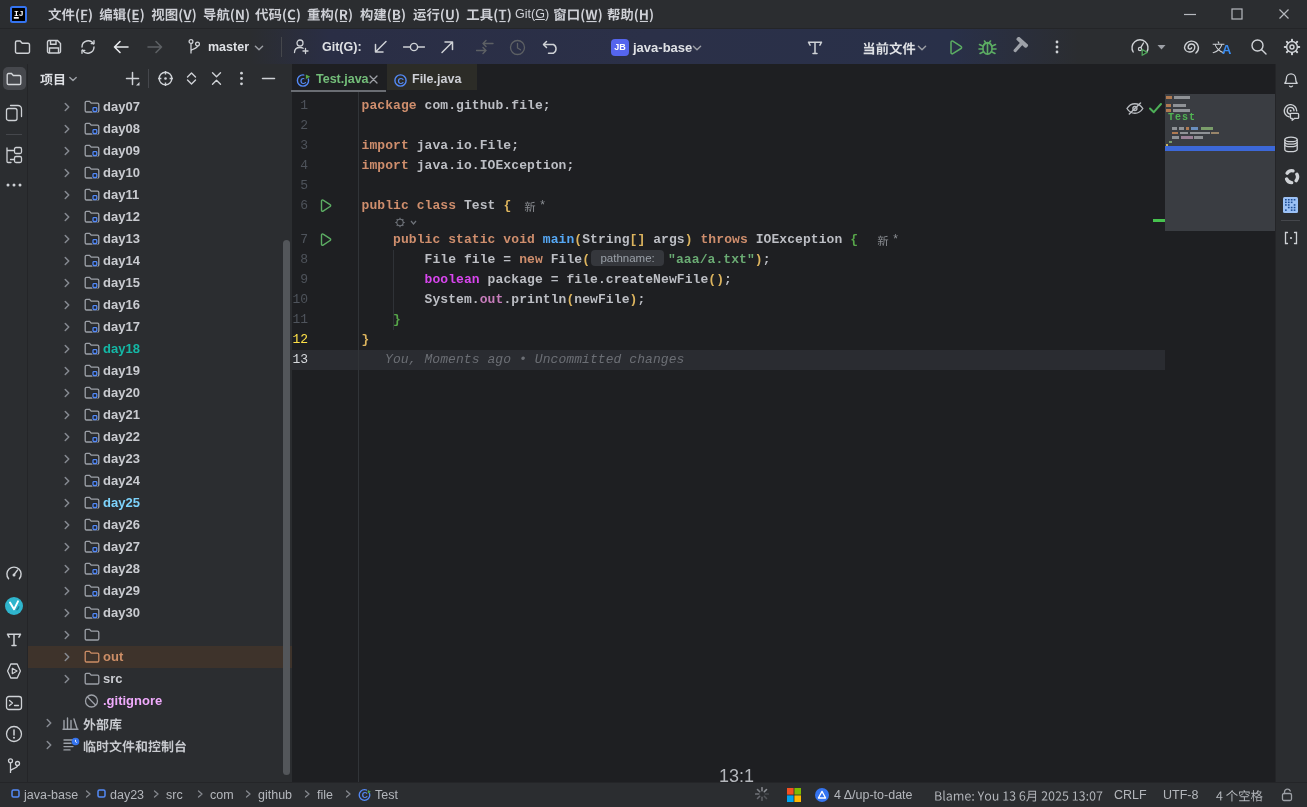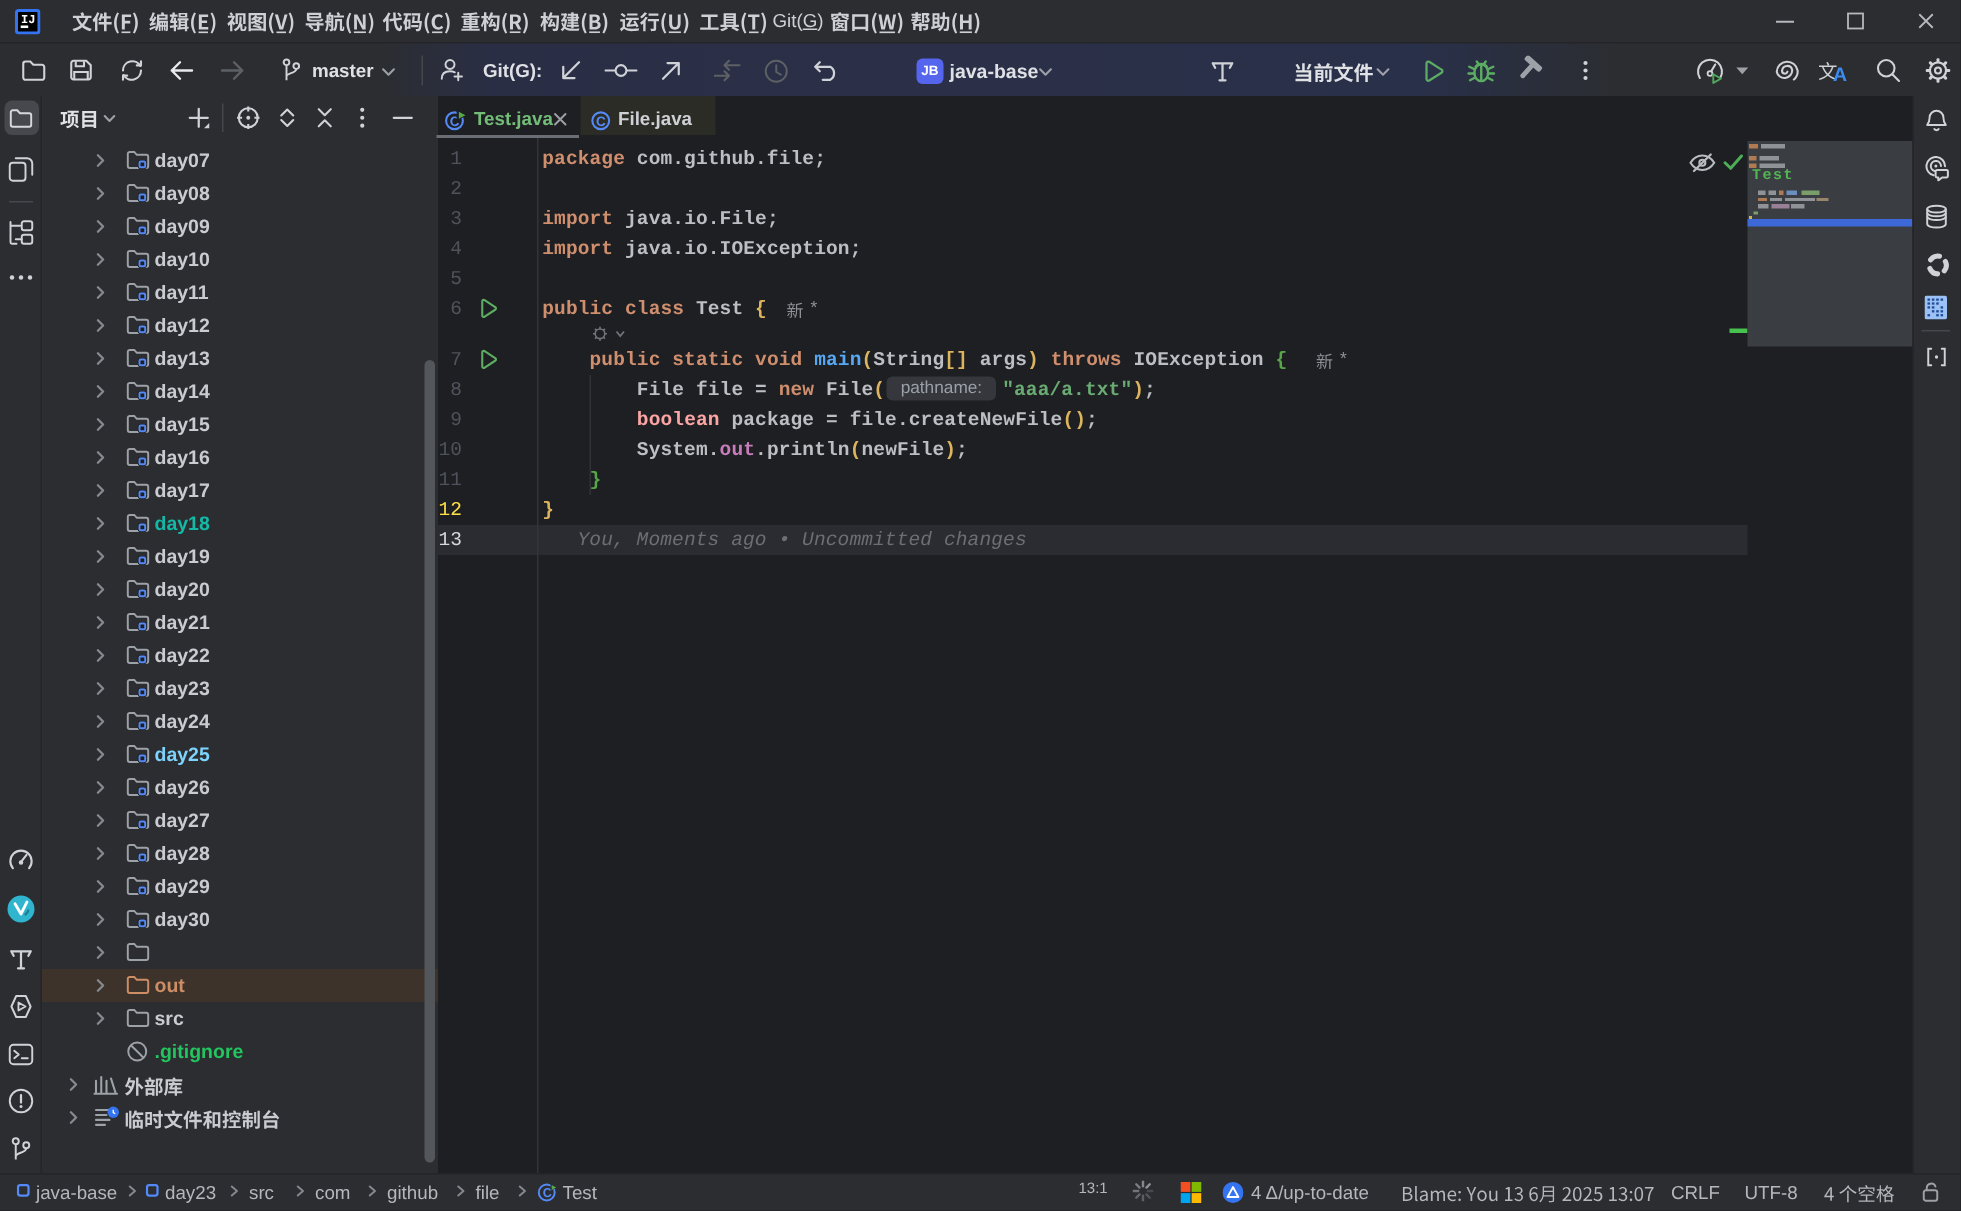--- a/index.html
+++ b/index.html
@@ -1,19 +1,19 @@
 <!DOCTYPE html>
 <html><head><meta charset="utf-8"><style>
 *{margin:0;padding:0;box-sizing:border-box}
 html,body{width:1307px;height:807px;overflow:hidden;background:#1e1f22;font-family:"Liberation Sans",sans-serif;-webkit-font-smoothing:antialiased}
 .abs{position:absolute}
 .mono{font-family:"Liberation Mono",monospace;font-weight:700;font-size:13px;letter-spacing:.08px;white-space:pre}
 .ln{position:absolute;left:291px;width:17px;text-align:right;font-family:"Liberation Mono",monospace;font-size:13px;color:#5c616a;height:20px;line-height:20px}
 .cl{position:absolute;left:361.5px;height:20px;line-height:20px}
-.ttxt{font-size:13px;font-weight:700;color:#22c55e;line-height:22px;position:absolute}
+.ttxt{font-size:13px;font-weight:700;color:#f0abfc;line-height:22px;position:absolute}
 </style></head><body>
 <div class="abs" style="left:0;top:0;width:1307px;height:29px;background:#2b2d30;border-bottom:1px solid #242528"></div>
 <svg class="abs" style="left:10px;top:6px" width="17" height="17">
     <rect x="1" y="1" width="15" height="15" rx="1.5" fill="#000" stroke="#3574f0" stroke-width="2"></rect>
     <rect x="3.8" y="11" width="5" height="1.7" fill="#fff"></rect>
     <text x="4" y="9.5" font-family="Liberation Mono" font-size="8" font-weight="bold" fill="#fff">IJ</text>
   </svg>
 <div class="abs" style="left:48px;top:4px;line-height:0"><svg width="45" height="18" viewBox="0 0 45.1 18" style="overflow:visible">
       <path d="M5.6 4.6C5.9 5.1 6.2 5.9 6.3 6.5H0.6V8.0H2.7C3.5 9.9 4.4 11.6 5.6 12.9C4.2 14.0 2.5 14.8 0.3 15.3C0.7 15.7 1.1 16.5 1.3 16.8C3.5 16.2 5.3 15.3 6.8 14.1C8.2 15.3 10.0 16.2 12.1 16.8C12.4 16.3 12.9 15.6 13.2 15.2C11.2 14.8 9.5 14.0 8.1 12.9C9.3 11.6 10.2 10.0 10.9 8.0H13.0V6.5H7.1L8.2 6.1C8.1 5.5 7.7 4.7 7.3 4.1ZM6.8 11.8C5.8 10.7 5.0 9.5 4.4 8.0H9.1C8.5 9.5 7.8 10.8 6.8 11.8Z M17.8 10.7V12.3H21.4V16.9H23.1V12.3H26.5V10.7H23.1V8.4H25.9V6.8H23.1V4.4H21.4V6.8H20.3C20.5 6.3 20.6 5.8 20.7 5.3L19.1 4.9C18.8 6.6 18.3 8.3 17.5 9.4C17.9 9.5 18.6 9.9 18.9 10.2C19.2 9.7 19.5 9.1 19.8 8.4H21.4V10.7ZM16.8 4.2C16.1 6.2 14.9 8.1 13.7 9.3C14.0 9.7 14.5 10.6 14.6 11.0C14.9 10.7 15.2 10.4 15.4 10.0V16.8H17.0V7.6C17.5 6.7 17.9 5.7 18.3 4.7Z M30.2 18.4 31.4 17.9C30.3 15.9 29.8 13.6 29.8 11.4C29.8 9.2 30.3 6.9 31.4 4.9L30.2 4.4C28.9 6.5 28.1 8.7 28.1 11.4C28.1 14.1 28.9 16.3 30.2 18.4Z M33.3 15.7H35.3V11.6H38.9V9.9H35.3V7.3H39.5V5.7H33.3Z M41.9 18.4C43.2 16.3 44.0 14.1 44.0 11.4C44.0 8.7 43.2 6.5 41.9 4.4L40.7 4.9C41.8 6.9 42.3 9.2 42.3 11.4C42.3 13.6 41.8 15.9 40.7 17.9Z" fill="#ced0d6"></path>
       <rect x="33.1" y="17" width="5.9" height="1.1" fill="#ced0d6"></rect>
@@ -575,21 +575,21 @@
   </svg>
 <svg style="position:absolute;left:318px;top:232px" width="15" height="16" viewBox="0 0 15 16" fill="none">
     <path d="M3.5 3 a1 1 0 0 1 1.6-.9 l7 4.6 a1 1 0 0 1 0 1.8 l-7 4.6 a1 1 0 0 1 -1.6-.9 Z" stroke="#5cad63" stroke-width="1.4" fill="none" stroke-linejoin="round"></path>
   </svg>
 <div class="cl mono" style="top:96px"><span style="color:#cf8e6d;">package</span><span style="color:#bcbec4;"> com.github.file;</span></div>
 <div class="cl mono" style="top:136px"><span style="color:#cf8e6d;">import</span><span style="color:#bcbec4;"> java.io.File;</span></div>
 <div class="cl mono" style="top:156px"><span style="color:#cf8e6d;">import</span><span style="color:#bcbec4;"> java.io.IOException;</span></div>
 <div class="cl mono" style="top:196px"><span style="color:#cf8e6d;">public class</span><span style="color:#bcbec4;"> Test </span><span style="color:#dcb45e;">{</span></div>
 <div class="cl mono" style="top:230px"><span style="color:#bcbec4;">    </span><span style="color:#cf8e6d;">public static void</span><span style="color:#bcbec4;"> </span><span style="color:#56a8f5;">main</span><span style="color:#dcb45e;">(</span><span style="color:#bcbec4;">String</span><span style="color:#dcb45e;">[]</span><span style="color:#bcbec4;"> args</span><span style="color:#dcb45e;">)</span><span style="color:#bcbec4;"> </span><span style="color:#cf8e6d;">throws</span><span style="color:#bcbec4;"> IOException </span><span style="color:#57a64a;">{</span></div>
 <div class="cl mono" style="top:250px"><span style="color:#bcbec4;">        File file = </span><span style="color:#cf8e6d;">new</span><span style="color:#bcbec4;"> File</span><span style="color:#dcb45e;">(</span><span style="display:inline-block;width:73px;margin-left:1px;margin-right:4px;background:#35373c;border-radius:4px;color:#9aa0a8;font-family:'Liberation Sans';font-size:11.5px;font-weight:400;letter-spacing:0;text-align:center;vertical-align:1px;line-height:16px">pathname:</span><span style="color:#6aab73;">"aaa/a.txt"</span><span style="color:#dcb45e;">)</span><span style="color:#bcbec4;">;</span></div>
-<div class="cl mono" style="top:270px"><span style="color:#bcbec4;">        </span><span style="color:#fca5a5;">boolean</span><span style="color:#bcbec4;"> package = file.createNewFile</span><span style="color:#dcb45e;">()</span><span style="color:#bcbec4;">;</span></div>
+<div class="cl mono" style="top:270px"><span style="color:#bcbec4;">        </span><span style="color:#d946ef;">boolean</span><span style="color:#bcbec4;"> package = file.createNewFile</span><span style="color:#dcb45e;">()</span><span style="color:#bcbec4;">;</span></div>
 <div class="cl mono" style="top:290px"><span style="color:#bcbec4;margin-top:10px;">        System.</span><span style="color:#c77dbb;">out</span><span style="color:#bcbec4;">.println</span><span style="color:#dcb45e;">(</span><span style="color:#bcbec4;">newFile</span><span style="color:#dcb45e;">)</span><span style="color:#bcbec4;">;</span></div>
 <div class="cl mono" style="top:310px"><span style="color:#bcbec4;">    </span><span style="color:#57a64a;">}</span></div>
 <div class="cl mono" style="top:330px"><span style="color:#dcb45e;">}</span></div>
 <div style="position:absolute;left:524px;top:198px;line-height:0"><svg width="12" height="17" viewBox="0 0 11.5 17.2" style="overflow:visible">
       <path d="M4.1 10.9C4.5 11.5 4.9 12.2 5.1 12.8L5.7 12.4C5.5 11.9 5.1 11.2 4.7 10.6ZM1.6 10.6C1.3 11.3 0.9 12.1 0.5 12.6C0.6 12.7 0.9 12.9 1.1 13.0C1.5 12.5 2.0 11.6 2.3 10.8ZM6.4 4.8V8.7C6.4 10.3 6.3 12.2 5.3 13.6C5.5 13.7 5.8 14.0 6.0 14.2C7.0 12.7 7.2 10.4 7.2 8.7V8.4H8.9V14.2H9.8V8.4H11.0V7.6H7.2V5.4C8.4 5.2 9.7 4.9 10.7 4.5L10.0 3.9C9.1 4.2 7.6 4.6 6.4 4.8ZM2.5 3.8C2.6 4.2 2.8 4.5 3.0 4.9H0.7V5.6H5.8V4.9H3.9C3.7 4.5 3.5 4.0 3.2 3.6ZM4.3 5.7C4.2 6.2 3.9 7.0 3.7 7.5H0.5V8.2H2.9V9.4H0.6V10.2H2.9V13.1C2.9 13.2 2.9 13.3 2.7 13.3C2.6 13.3 2.3 13.3 1.9 13.3C2.0 13.5 2.1 13.8 2.1 14.0C2.7 14.0 3.1 14.0 3.3 13.9C3.6 13.8 3.7 13.5 3.7 13.1V10.2H5.8V9.4H3.7V8.2H6.0V7.5H4.5C4.7 7.0 4.9 6.4 5.1 5.8ZM1.4 5.9C1.7 6.4 1.9 7.1 1.9 7.5L2.6 7.3C2.6 6.9 2.4 6.2 2.2 5.7Z" fill="#8c8f94"></path>
     </svg></div>
 <div class="abs" style="left:539px;top:199px;font-size:12px;color:#8c8f94;font-family:'Liberation Mono'">*</div>
 <div style="position:absolute;left:877px;top:232px;line-height:0"><svg width="12" height="17" viewBox="0 0 11.5 17.2" style="overflow:visible">
       <path d="M4.1 10.9C4.5 11.5 4.9 12.2 5.1 12.8L5.7 12.4C5.5 11.9 5.1 11.2 4.7 10.6ZM1.6 10.6C1.3 11.3 0.9 12.1 0.5 12.6C0.6 12.7 0.9 12.9 1.1 13.0C1.5 12.5 2.0 11.6 2.3 10.8ZM6.4 4.8V8.7C6.4 10.3 6.3 12.2 5.3 13.6C5.5 13.7 5.8 14.0 6.0 14.2C7.0 12.7 7.2 10.4 7.2 8.7V8.4H8.9V14.2H9.8V8.4H11.0V7.6H7.2V5.4C8.4 5.2 9.7 4.9 10.7 4.5L10.0 3.9C9.1 4.2 7.6 4.6 6.4 4.8ZM2.5 3.8C2.6 4.2 2.8 4.5 3.0 4.9H0.7V5.6H5.8V4.9H3.9C3.7 4.5 3.5 4.0 3.2 3.6ZM4.3 5.7C4.2 6.2 3.9 7.0 3.7 7.5H0.5V8.2H2.9V9.4H0.6V10.2H2.9V13.1C2.9 13.2 2.9 13.3 2.7 13.3C2.6 13.3 2.3 13.3 1.9 13.3C2.0 13.5 2.1 13.8 2.1 14.0C2.7 14.0 3.1 14.0 3.3 13.9C3.6 13.8 3.7 13.5 3.7 13.1V10.2H5.8V9.4H3.7V8.2H6.0V7.5H4.5C4.7 7.0 4.9 6.4 5.1 5.8ZM1.4 5.9C1.7 6.4 1.9 7.1 1.9 7.5L2.6 7.3C2.6 6.9 2.4 6.2 2.2 5.7Z" fill="#8c8f94"></path>
     </svg></div>
@@ -713,21 +713,21 @@
 <svg style="position:absolute;left:344px;top:790px" width="8" height="8" viewBox="0 0 8 8" fill="none">
     <path d="M2.5 1 L6 4 L2.5 7" stroke="#85888e" stroke-width="1.3" fill="none" stroke-linecap="round" stroke-linejoin="round"></path>
   </svg>
 <svg style="position:absolute;left:358px;top:788px" width="14" height="14" viewBox="0 0 14 14" fill="none">
     <circle cx="6.5" cy="7" r="5.3" stroke="#548af7" stroke-width="1.3"></circle>
     <text x="3.8" y="10.2" font-family="Liberation Sans" font-size="8.5" font-weight="bold" fill="#548af7">C</text>
     <path d="M9 1 l4.5 2.5 -4.5 2.5 Z" fill="#2b2d30"></path>
     <path d="M9.8 2 l3 1.7 -3 1.7 Z" fill="#57a64a"></path>
   </svg>
 <div class="abs" style="left:375px;top:787px;font-size:12.5px;color:#b4b7bc;line-height:16px">Test</div>
-<div class="abs" style="left:719px;top:785px;font-size:10px;color:#b4b7bc;line-height:16px">13:1</div>
+<div class="abs" style="left:719px;top:768px;font-size:18px;color:#b4b7bc;line-height:16px">13:1</div>
 <svg style="position:absolute;left:755px;top:787px" width="14" height="14" viewBox="0 0 14 14" fill="none">
     <line x1="10.2" y1="7.0" x2="13.3" y2="7.0" stroke="#9da0a6" stroke-opacity="0.25" stroke-width="1.6" stroke-linecap="round"></line>
     <line x1="9.3" y1="9.3" x2="11.5" y2="11.5" stroke="#9da0a6" stroke-opacity="0.34" stroke-width="1.6" stroke-linecap="round"></line>
     <line x1="7.0" y1="10.2" x2="7.0" y2="13.3" stroke="#9da0a6" stroke-opacity="0.43" stroke-width="1.6" stroke-linecap="round"></line>
     <line x1="4.7" y1="9.3" x2="2.5" y2="11.5" stroke="#9da0a6" stroke-opacity="0.52" stroke-width="1.6" stroke-linecap="round"></line>
     <line x1="3.8" y1="7.0" x2="0.7" y2="7.0" stroke="#9da0a6" stroke-opacity="0.61" stroke-width="1.6" stroke-linecap="round"></line>
     <line x1="4.7" y1="4.7" x2="2.5" y2="2.5" stroke="#9da0a6" stroke-opacity="0.70" stroke-width="1.6" stroke-linecap="round"></line>
     <line x1="7.0" y1="3.8" x2="7.0" y2="0.7" stroke="#9da0a6" stroke-opacity="0.79" stroke-width="1.6" stroke-linecap="round"></line>
     <line x1="9.3" y1="4.7" x2="11.5" y2="2.5" stroke="#9da0a6" stroke-opacity="0.88" stroke-width="1.6" stroke-linecap="round"></line>
   </svg>

